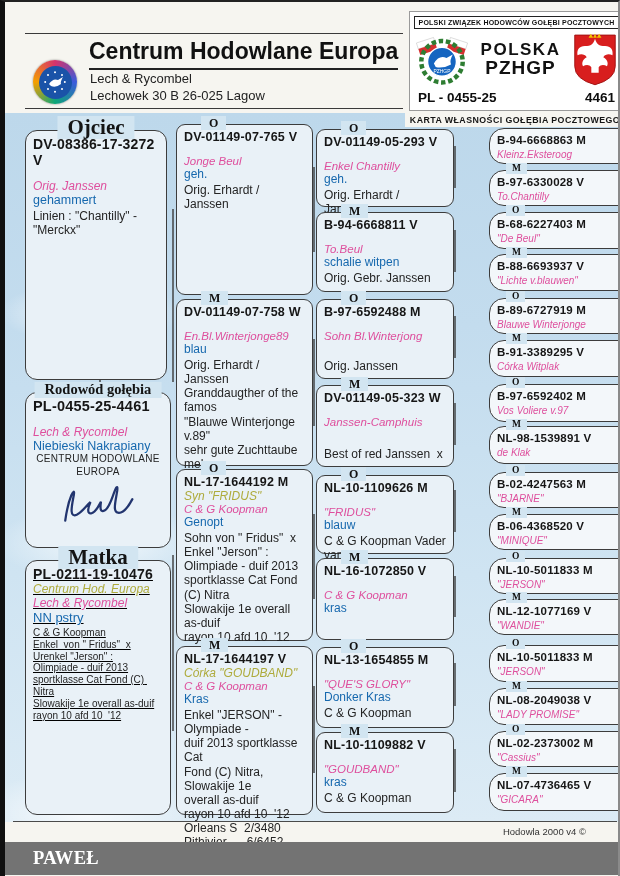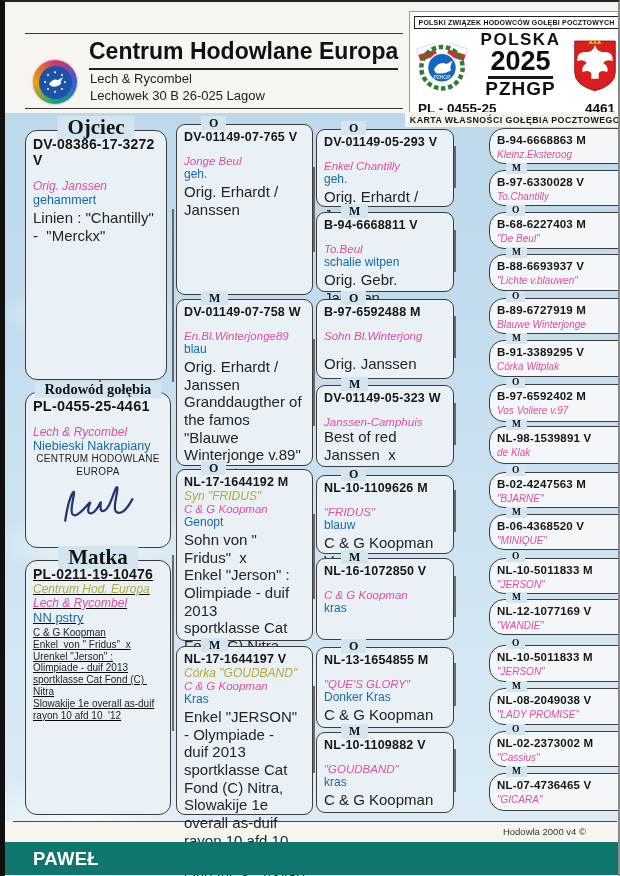--- a/index.html
+++ b/index.html
@@ -52,36 +52,36 @@
   .sect-tab{position:absolute;top:-15px;left:50%;transform:translateX(-50%);background:#d2e5f1;
        padding:0 10px;font-family:"Liberation Serif",serif;font-weight:bold;font-size:21px;
        line-height:1.1;color:#141414;white-space:nowrap;z-index:4;}
   .sect-tab.small{font-size:14.5px;top:-11px;}
   .ring{font-weight:bold;font-size:12.5px;color:#161616;letter-spacing:.2px;}
   .c1 .ring{font-size:14px;}
   .g4 .ring{font-size:11.5px;}
   .pink{font-style:italic;font-size:11.5px;color:var(--pink);}
   .olive{font-style:italic;font-size:12px;color:var(--olive);}
   .blue{font-size:12px;color:var(--blue);}
-  .notes{font-size:15px;line-height:1.18;color:#242424;white-space:pre-wrap;margin-top:2px;}
+  .notes{font-size:12px;line-height:1.18;color:#242424;white-space:pre-wrap;margin-top:2px;}
   .ring + .pink{margin-top:11px;}
   .olive + .pink{margin-top:0;}
   .g4 .ring + .pink{margin-top:3px;font-size:10px;}
   .nb .notes{margin-top:auto;}
   .c1 .pink{font-size:12px;}
   .c1 .blue{font-size:12.5px;}
   .loft{font-size:10px;color:#222;text-align:center;letter-spacing:.3px;line-height:1.25;}
   .sig{margin-top:0;align-self:center;transform:rotate(-6deg);}
   
   .connectors{position:absolute;left:0;top:0;z-index:1;}
   
   .bottom-rule{position:absolute;top:819px;left:8px;width:604px;border-top:1.6px solid #4a4a4a;z-index:2;}
   .credit{position:absolute;top:824px;right:32px;font-size:9.5px;color:#333;z-index:2;}
-  .footer{position:absolute;top:840px;left:0;width:615px;height:33px;background:#0f766e;z-index:5;
-        display:flex;align-items:center;justify-content:space-between;padding:0 28px;box-sizing:border-box;}
+  .footer{position:absolute;top:840px;left:0;width:615px;height:33px;background:#737373;z-index:5;
+        display:flex;align-items:center;justify-content:space-between;padding:0 28px;box-sizing:border-box;font-family:Liberation Serif, serif;}
   .fgroup{display:flex;align-items:baseline;gap:15px;}
   .fname,.fphone{color:#fff;font-weight:bold;font-size:18.5px;letter-spacing:.3px;}
 </style>
 </head>
 <body>
 
 <div class="page">
   <div class="sky"></div>
 
   <div class="rule" style="top:31px;left:20px;width:378px;"></div>
@@ -115,21 +115,20 @@
         <rect x="2" y="17" width="20" height="7" fill="#d62f2f" transform="rotate(-18 12 13)"></rect>
         <rect x="38" y="10" width="20" height="7" fill="#fff" stroke="#bbb" stroke-width=".5" transform="rotate(18 48 13)"></rect>
         <rect x="38" y="17" width="20" height="7" fill="#d62f2f" transform="rotate(18 48 13)"></rect>
         <circle cx="30" cy="34" r="23" fill="none" stroke="#2e7d32" stroke-width="5" stroke-dasharray="5 3"></circle>
         <circle cx="30" cy="34" r="16" fill="#1565c0" stroke="#fff" stroke-width="1.5"></circle>
         <path d="M21,36 Q27,26 35,30 L42,26 Q38,33 40,37 Q31,42 23,40 Z" fill="#fff"></path>
         <text x="30" y="47" font-size="5.5" fill="#fff" text-anchor="middle" font-family="Liberation Sans, sans-serif">PZHGP</text>
       </svg>
       <div class="stamp-center">
         <div class="polska">POLSKA</div>
-        <div><span class="year">2025</span></div>
         <div class="pzhgp">PZHGP</div>
       </div>
       <svg width="46" height="56" viewBox="0 0 50 60">
         <path d="M3,4 H47 V38 Q47,52 25,58 Q3,52 3,38 Z" fill="#d81e1e" stroke="#9e0f0f" stroke-width="1"></path>
         <path d="M18,7 L20.5,2.5 L23,7 L25,2.5 L27,7 L29.5,2.5 L32,7 Z" fill="#f2c200"></path>
         <path d="M25,8 C23,14 21,16 14,16 C8,16 5,20 6,26 C10,24 14,25 16,28 C12,30 10,34 12,38 C15,36 19,36 21,39 L21,45 H29 L29,39 C31,36 35,36 38,38 C40,34 38,30 34,28 C36,25 40,24 44,26 C45,20 42,16 36,16 C29,16 27,14 25,8 Z" fill="#fff"></path>
       </svg>
     </div>
     <div class="stamp-bottom">
       <span>PL - 0455-25</span>

